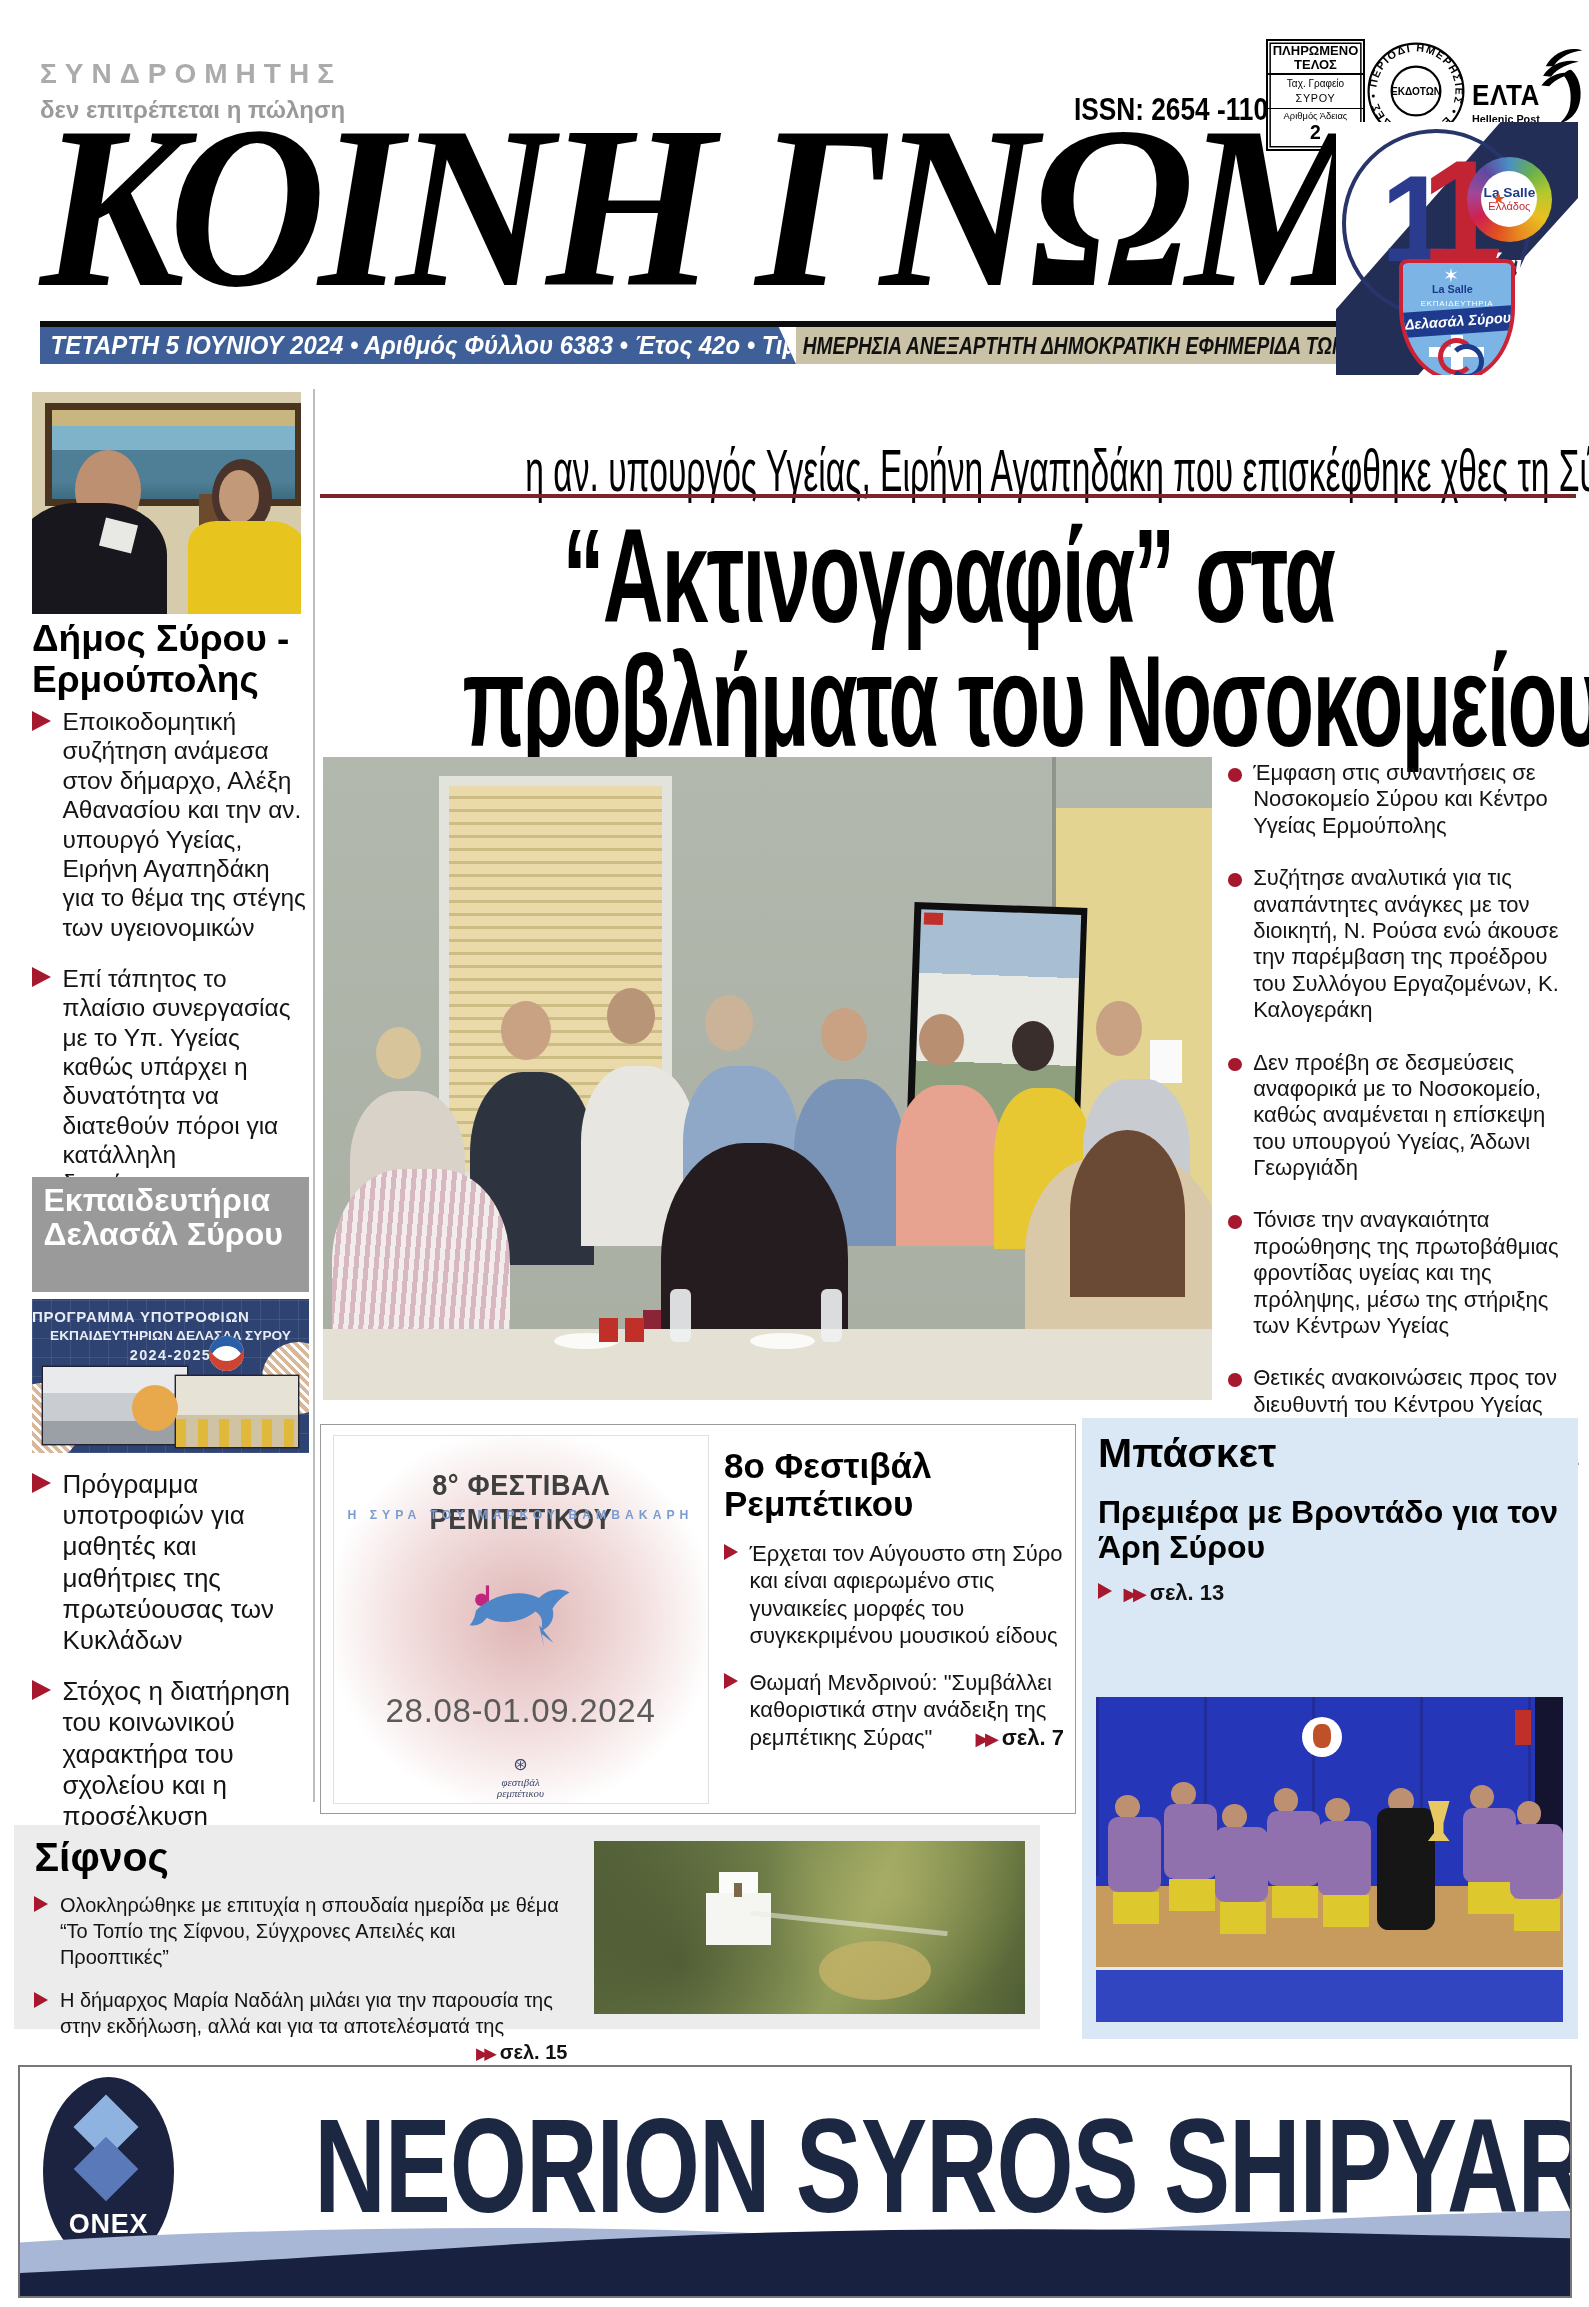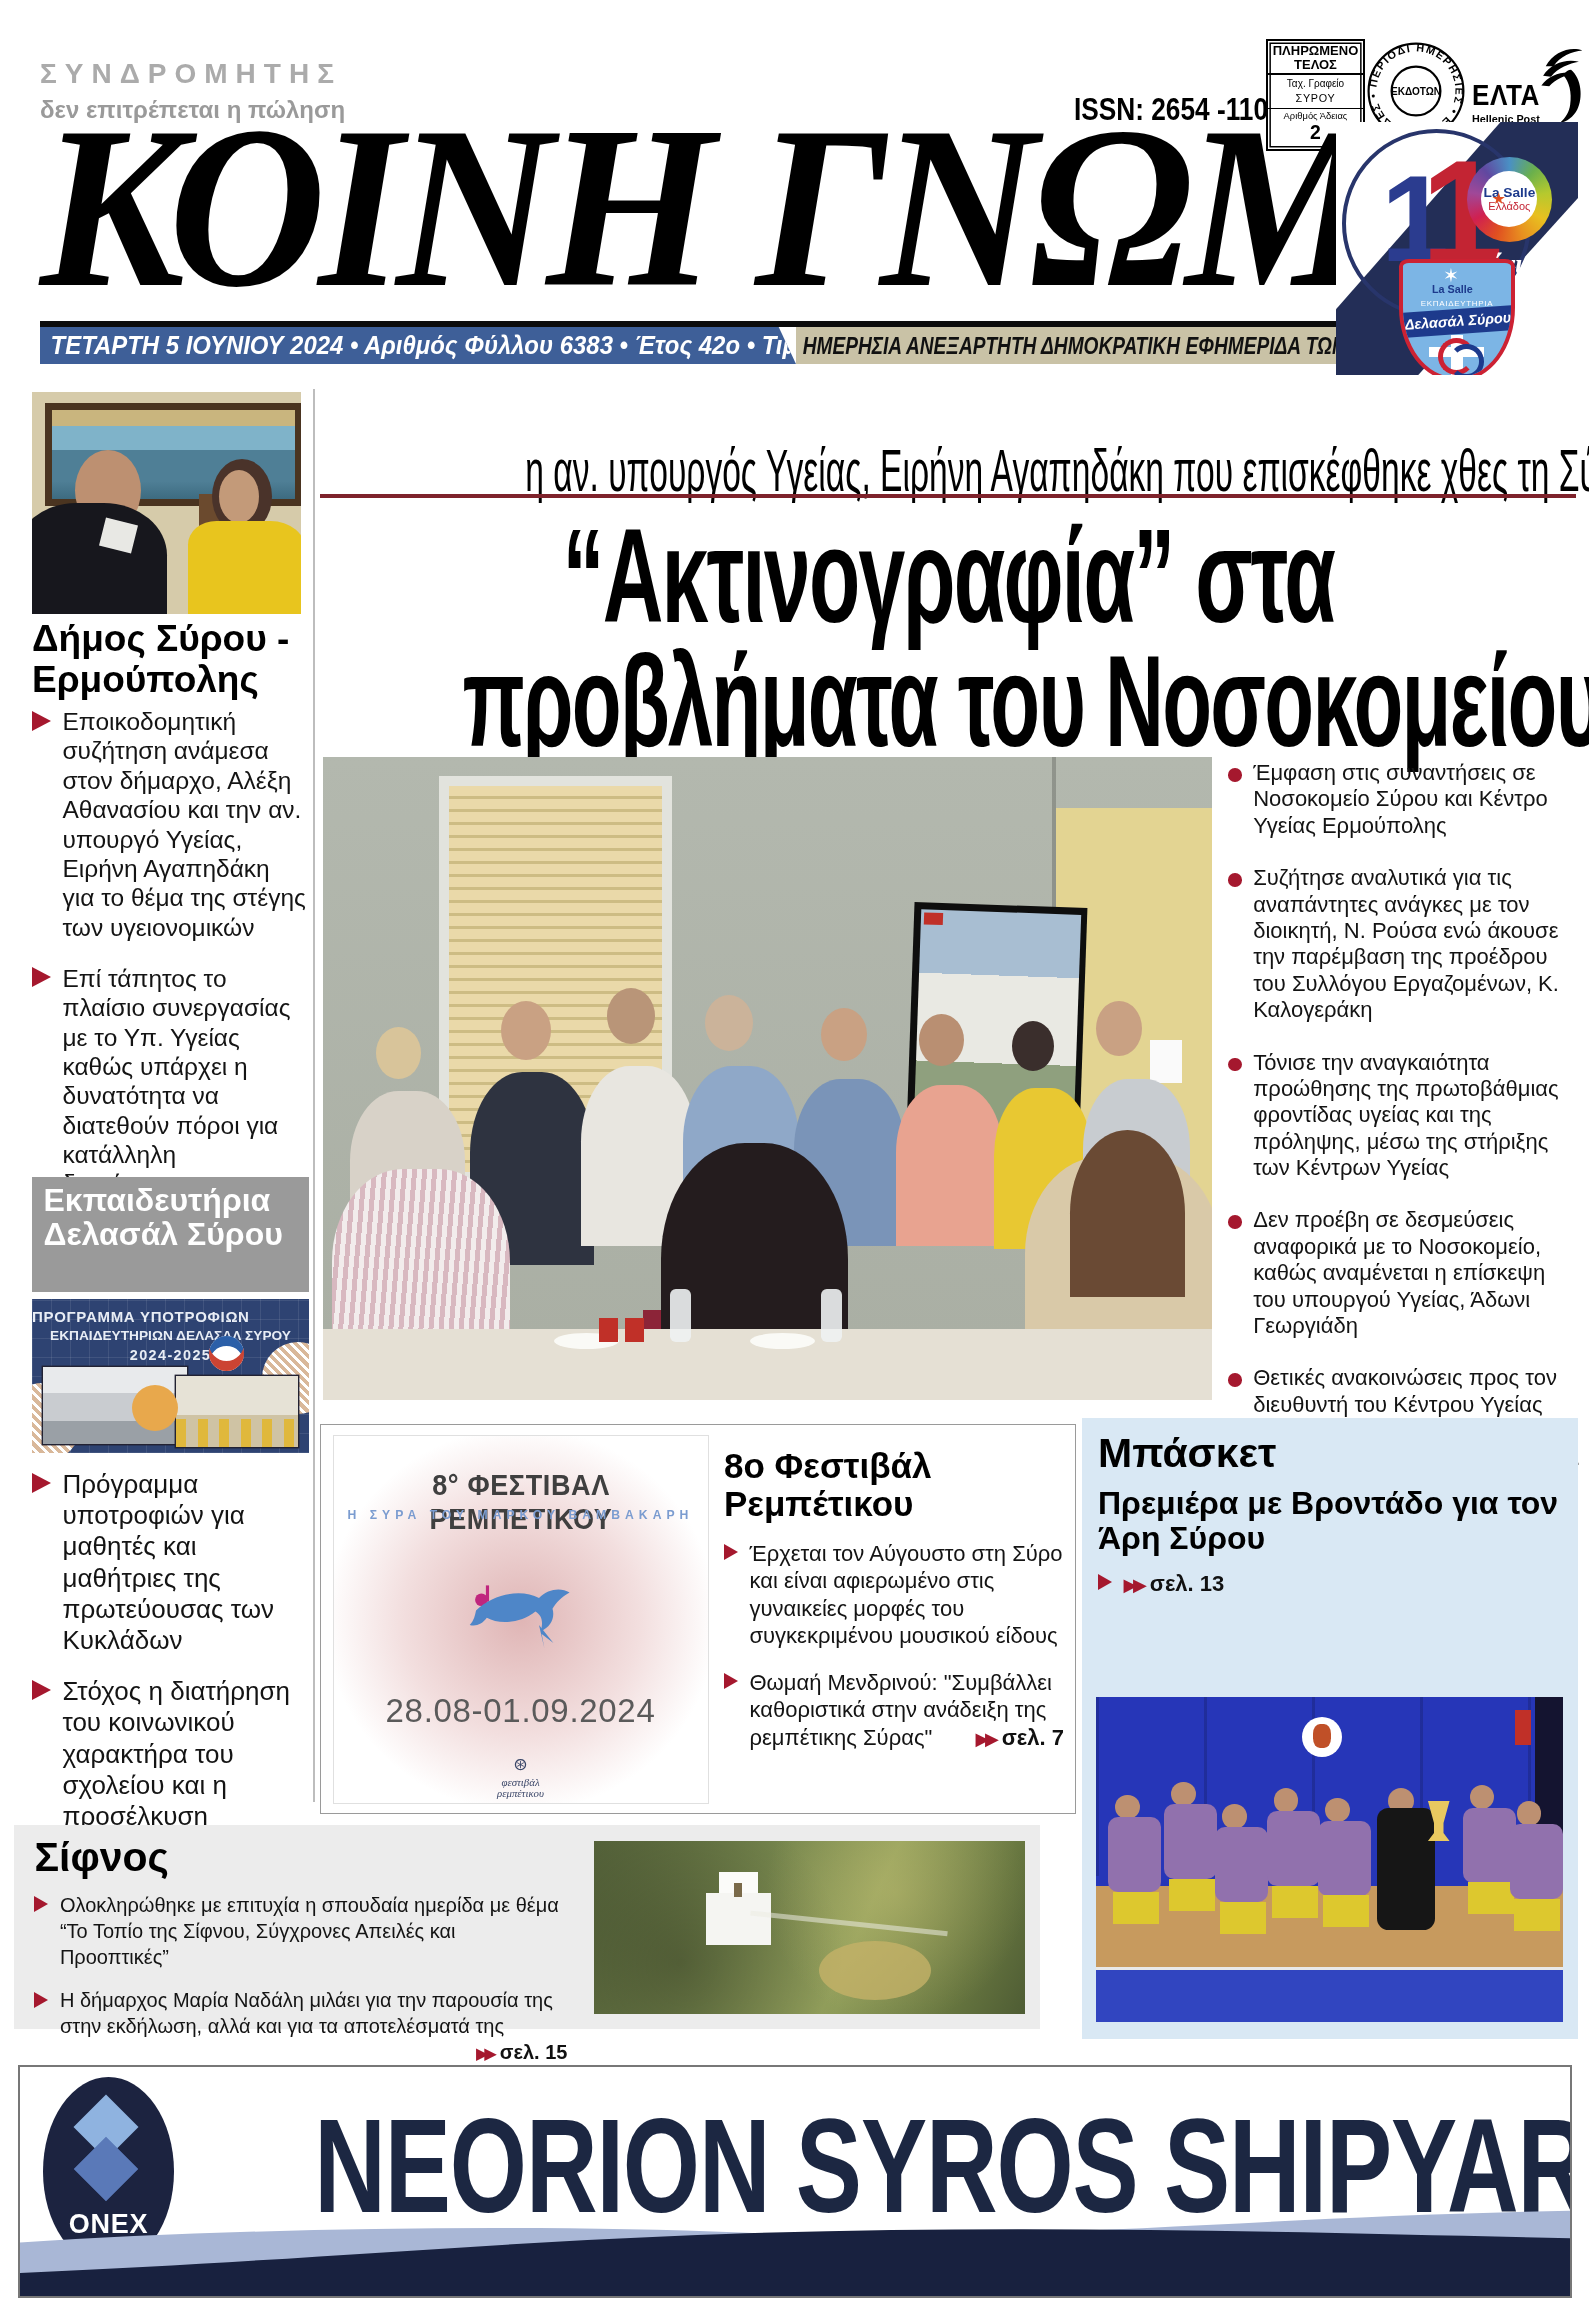--- a/index.html
+++ b/index.html
@@ -162,21 +162,21 @@
   #poster-fest .lg{position:absolute;top:321px;width:100%;text-align:center;color:#3a4668;font-size:17.3px;line-height:.9;}
   #poster-fest .lgt{position:absolute;top:341px;width:100%;text-align:center;color:#3a4668;font-family:"Liberation Serif",serif;font-style:italic;font-size:10.8px;line-height:1.05;}
   #fest-text{position:absolute;left:403px;top:22px;width:340px;}
   #fest-title{font-size:35px;font-weight:700;line-height:1.08;color:#000;margin-bottom:17.3px;}
   #fest-bullets{font-size:22px;line-height:1.25;}
   #fest-bullets .b{margin-bottom:19px;}
 
   
   #basket-box{left:1082px;top:1418px;width:496px;height:621px;background:#d9e8f4;box-sizing:border-box;padding:11.5px 16px;}
   #basket-sec{font-size:41px;font-weight:700;color:#000;}
-  #basket-head{font-size:32px;font-weight:700;line-height:1.12;margin-top:9px;color:#000;}
+  #basket-head{font-size:32px;font-weight:700;line-height:1.12;margin-top:18px;color:#000;}
   #basket-bullets{font-size:22px;line-height:1.25;margin-top:13px;}
   #photo-basket{position:absolute;left:14.4px;top:279px;width:467px;height:325px;overflow:hidden;background:#2636b8;}
   #photo-basket .panels{position:absolute;inset:0 0 45% 0;background:repeating-linear-gradient(90deg,rgba(0,0,0,.16) 0 2.9px,transparent 2.9px 108px);}
   #photo-basket .logo{position:absolute;left:44%;top:6%;width:40px;height:40px;border-radius:50%;background:#fff;}
   #photo-basket .logo i{position:absolute;left:11.5px;top:7.2px;width:17.3px;height:24.5px;background:#c05028;border-radius:40%;}
   #photo-basket .floor{position:absolute;left:0;bottom:0;width:100%;height:42%;background:#c79a5e;}
   #photo-basket .court{position:absolute;left:0;bottom:0;width:100%;height:16%;background:#3145c0;border-top:3.6px solid #e8e8e8;}
   #photo-basket .door{position:absolute;right:0;top:0;width:6%;height:60%;background:#141430;}
   #photo-basket .ext{position:absolute;right:7%;top:4%;width:16px;height:35px;background:#c03028;}
   .player .ph{position:absolute;width:24.5px;height:24.5px;border-radius:50%;background:#bd9071;}
@@ -396,25 +396,25 @@
     <div class="b">
       <span class="dot-i"></span>
       <span class="btext">Έμφαση στις συναντήσεις σε Νοσοκομείο Σύρου και Κέντρο Υγείας Ερμούπολης</span>
     </div>
     <div class="b">
       <span class="dot-i"></span>
       <span class="btext">Συζήτησε αναλυτικά για τις αναπάντητες ανάγκες με τον διοικητή, Ν. Ρούσα ενώ άκουσε την παρέμβαση της προέδρου του Συλλόγου Εργαζομένων, Κ. Καλογεράκη</span>
     </div>
     <div class="b">
       <span class="dot-i"></span>
+      <span class="btext">Δεν προέβη σε δεσμεύσεις αναφορικά με το Νοσοκομείο, καθώς αναμένεται η επίσκεψη του υπουργού Υγείας, Άδωνι Γεωργιάδη</span>
+    </div>
+    <div class="b">
+      <span class="dot-i"></span>
       <span class="btext">Τόνισε την αναγκαιότητα προώθησης της πρωτοβάθμιας φροντίδας υγείας και της πρόληψης, μέσω της στήριξης των Κέντρων Υγείας</span>
-    </div>
-    <div class="b">
-      <span class="dot-i"></span>
-      <span class="btext">Δεν προέβη σε δεσμεύσεις αναφορικά με το Νοσοκομείο, καθώς αναμένεται η επίσκεψη του υπουργού Υγείας, Άδωνι Γεωργιάδη</span>
     </div>
     <div class="b">
       <span class="dot-i"></span>
       <span class="btext"><span>Θετικές ανακοινώσεις προς τον διευθυντή του Κέντρου Υγείας Ερμούπολης, Θ. Σαραντόπουλο</span>
         <span class="pageref"><span class="arrows">▶▶</span><span>σελ. 11</span></span>
       </span>
     </div>
   </div>
 
   <div id="festival-box" class="abs">

